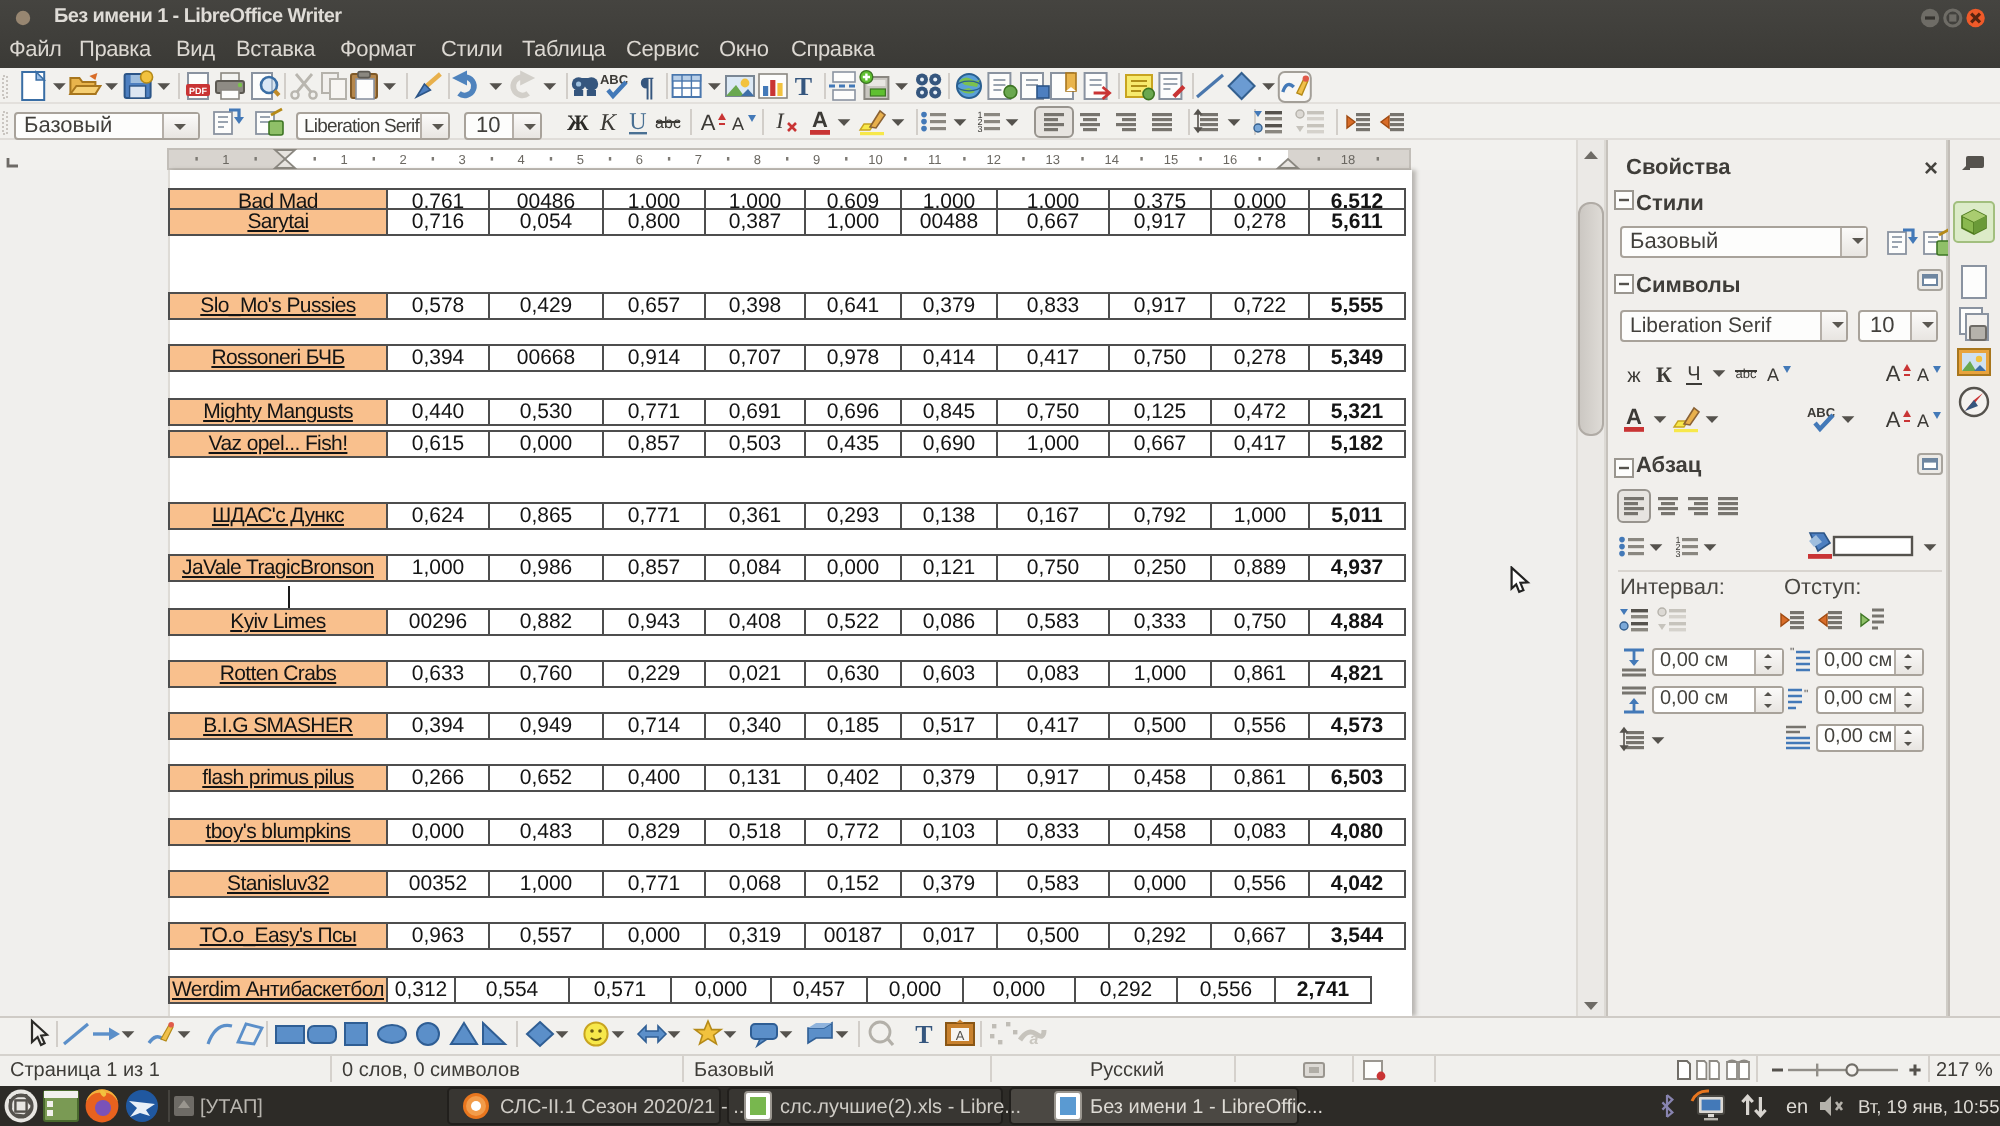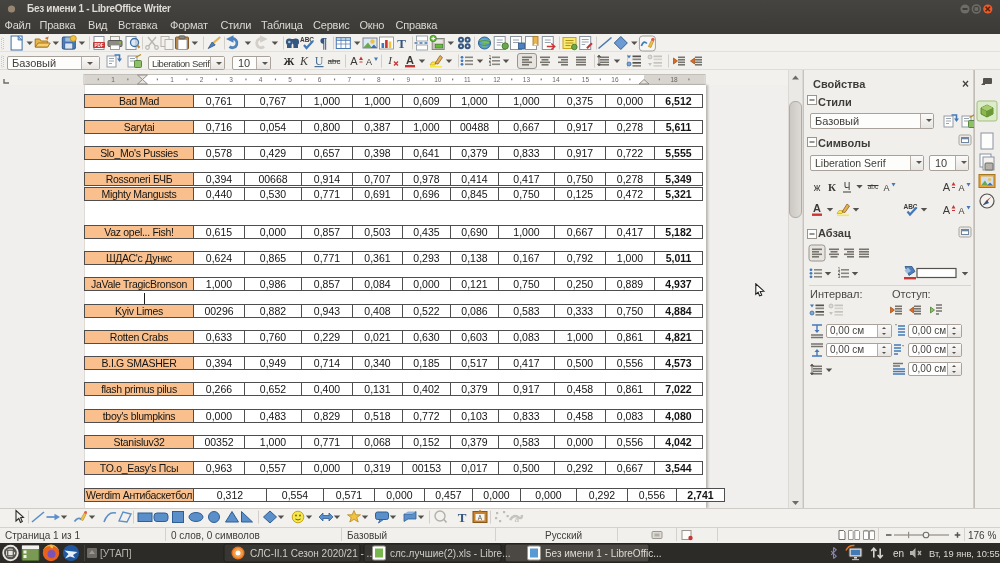--- a/index.html
+++ b/index.html
@@ -16,21 +16,21 @@
   .combo .arr{position:absolute;right:0;top:0;bottom:0;width:17px;border-left:1px solid #b5afa8;background:linear-gradient(#fbfaf9,#e8e5e1);}
   .combo .arr:after{content:"";position:absolute;left:5px;top:5px;border:3.5px solid transparent;border-top-color:#5a5751;}
   
   #rulerstrip{left:0;top:70px;width:789px;height:15px;background:#f2f1ee;}
   
   #docarea{left:0;top:85px;width:789px;height:423px;background:#f0efed;}
   #page{left:84px;top:85px;width:622px;height:423px;background:#ffffff;box-shadow:2px 0 2px rgba(120,115,108,.45);border-left:1px solid #dedbd6;box-sizing:border-box;}
   
   .trow{position:absolute;left:84px;display:flex;height:14px;box-sizing:border-box;border:1px solid #4e4e4e;background:#fff;font-size:10.5px;color:#141414;}
   .trow .c{box-sizing:border-box;border-right:1px solid #4e4e4e;height:12px;line-height:12px;text-align:center;overflow:hidden;white-space:nowrap;}
-  .trow .lab{width:109px;background:#f9c08d;letter-spacing:-0.3px;}
+  .trow .lab{width:109px;background:#f9c08d;letter-spacing:-0.3px;text-decoration:underline;}
   .trow .tot{font-weight:bold;border-right:none;}
   
   #vsb{left:788px;top:70px;width:15px;height:438px;background:#ebe9e6;border-left:1px solid #dcd9d4;border-right:1px solid #dcd9d4;box-sizing:border-box;}
   #vsbthumb{left:789px;top:101px;width:13px;height:117px;background:linear-gradient(90deg,#ccc8c3,#dedbd6);border:1px solid #b0aba5;border-radius:6px;box-sizing:border-box;}
   
   #sidebar{left:803px;top:70px;width:171px;height:440px;background:#f1efec;border-left:1px solid #c6c2bc;border-right:1px solid #cfccc6;box-sizing:border-box;}
   #rail{left:974px;top:70px;width:26px;height:440px;background:#f0eeeb;}
   .sbsec{position:absolute;font-size:11px;font-weight:bold;color:#3f3d39;}
   .sblabel{position:absolute;font-size:11px;color:#4a4843;}
   .spin{position:absolute;width:66px;height:14px;background:#fff;border:1px solid #a8a29a;border-radius:2px;box-sizing:border-box;font-size:10px;color:#45433e;line-height:12px;padding-left:3px;}
@@ -674,21 +674,21 @@
         <rect x="499" y="12" width="2.2" height="2.2"></rect>
       </g>
       <path d="M510 12 Q514 6 518 9 Q522 12 522 7" fill="none" stroke="#c6c3bc" stroke-width="2.5"></path>
       <text x="517" y="14" font-size="8" font-weight="bold" fill="#cac7c0" text-anchor="middle" font-style="italic">a</text>
     </svg>
   <div class="abs" id="statusbar"></div>
   <div class="stxt" style="left:5px;top:530px;position:absolute;font-size:10px;color:#3e3c38;">Страница 1 из 1</div>
   <div class="stxt" style="left:171px;top:530px;position:absolute;font-size:10px;color:#3e3c38;">0 слов, 0 символов</div>
   <div class="stxt" style="left:347px;top:530px;position:absolute;font-size:10px;color:#3e3c38;">Базовый</div>
   <div class="stxt" style="left:545px;top:530px;position:absolute;font-size:10px;color:#3e3c38;">Русский</div>
-  <div class="stxt" style="left:968px;top:530px;position:absolute;font-size:10px;color:#3e3c38;">176 %</div>
+  <div class="stxt" style="left:968px;top:530px;position:absolute;font-size:10px;color:#3e3c38;">217 %</div>
   <svg class="abs" id="statsvg" style="left:0;top:527px" width="1000" height="16">
       <rect x="165" y="1" width="1" height="13" fill="#d5d1cc"></rect>
       <rect x="341" y="1" width="1" height="13" fill="#d5d1cc"></rect>
       <rect x="495" y="1" width="1" height="13" fill="#d5d1cc"></rect>
       <rect x="617" y="1" width="1" height="13" fill="#d5d1cc"></rect>
       <rect x="676" y="1" width="1" height="13" fill="#d5d1cc"></rect>
       <rect x="717" y="1" width="1" height="13" fill="#d5d1cc"></rect>
       <rect x="878" y="1" width="1" height="13" fill="#d5d1cc"></rect>
       <rect x="964" y="1" width="1" height="13" fill="#d5d1cc"></rect>
       <g transform="translate(657,8)">
@@ -785,31 +785,31 @@
       <g transform="translate(914,10)">
         <path d="M-4 -2 H-1.5 L1.5 -5 L1.5 5 L-1.5 2 H-4 Z" fill="#b5b2ab"></path>
         <path d="M4 -2 L7 2 M7 -2 L4 2" stroke="#b5b2ab" stroke-width="1.3"></path>
       </g>
       <text x="929" y="13.5" font-size="9.3" fill="#dedbd5">Вт, 19 янв, 10:55</text>
     </svg>
   <div id="tablerows">
       <div class="trow" style="top:94px">
         <div class="c lab">Bad Mad</div>
         <div class="c" style="width:51px">0,761</div>
-        <div class="c" style="width:57px">0,767</div>
+        <div class="c" style="width:57px">00486</div>
         <div class="c" style="width:51px">1,000</div>
         <div class="c" style="width:50px">1,000</div>
         <div class="c" style="width:48px">0,609</div>
         <div class="c" style="width:48px">1,000</div>
         <div class="c" style="width:56px">1,000</div>
         <div class="c" style="width:51px">0,375</div>
         <div class="c" style="width:49px">0,000</div>
         <div class="c tot" style="width:47px">6,512</div>
       </div>
-      <div class="trow" style="top:120px">
+      <div class="trow" style="top:104px">
         <div class="c lab">Sarytai</div>
         <div class="c" style="width:51px">0,716</div>
         <div class="c" style="width:57px">0,054</div>
         <div class="c" style="width:51px">0,800</div>
         <div class="c" style="width:50px">0,387</div>
         <div class="c" style="width:48px">1,000</div>
         <div class="c" style="width:48px">00488</div>
         <div class="c" style="width:56px">0,667</div>
         <div class="c" style="width:51px">0,917</div>
         <div class="c" style="width:49px">0,278</div>
@@ -834,34 +834,34 @@
         <div class="c" style="width:57px">00668</div>
         <div class="c" style="width:51px">0,914</div>
         <div class="c" style="width:50px">0,707</div>
         <div class="c" style="width:48px">0,978</div>
         <div class="c" style="width:48px">0,414</div>
         <div class="c" style="width:56px">0,417</div>
         <div class="c" style="width:51px">0,750</div>
         <div class="c" style="width:49px">0,278</div>
         <div class="c tot" style="width:47px">5,349</div>
       </div>
-      <div class="trow" style="top:187px">
+      <div class="trow" style="top:199px">
         <div class="c lab">Mighty Mangusts</div>
         <div class="c" style="width:51px">0,440</div>
         <div class="c" style="width:57px">0,530</div>
         <div class="c" style="width:51px">0,771</div>
         <div class="c" style="width:50px">0,691</div>
         <div class="c" style="width:48px">0,696</div>
         <div class="c" style="width:48px">0,845</div>
         <div class="c" style="width:56px">0,750</div>
         <div class="c" style="width:51px">0,125</div>
         <div class="c" style="width:49px">0,472</div>
         <div class="c tot" style="width:47px">5,321</div>
       </div>
-      <div class="trow" style="top:225px">
+      <div class="trow" style="top:215px">
         <div class="c lab">Vaz opel... Fish!</div>
         <div class="c" style="width:51px">0,615</div>
         <div class="c" style="width:57px">0,000</div>
         <div class="c" style="width:51px">0,857</div>
         <div class="c" style="width:50px">0,503</div>
         <div class="c" style="width:48px">0,435</div>
         <div class="c" style="width:48px">0,690</div>
         <div class="c" style="width:56px">1,000</div>
         <div class="c" style="width:51px">0,667</div>
         <div class="c" style="width:49px">0,417</div>
@@ -936,21 +936,21 @@
         <div class="c lab">flash primus pilus</div>
         <div class="c" style="width:51px">0,266</div>
         <div class="c" style="width:57px">0,652</div>
         <div class="c" style="width:51px">0,400</div>
         <div class="c" style="width:50px">0,131</div>
         <div class="c" style="width:48px">0,402</div>
         <div class="c" style="width:48px">0,379</div>
         <div class="c" style="width:56px">0,917</div>
         <div class="c" style="width:51px">0,458</div>
         <div class="c" style="width:49px">0,861</div>
-        <div class="c tot" style="width:47px">7,022</div>
+        <div class="c tot" style="width:47px">6,503</div>
       </div>
       <div class="trow" style="top:409px">
         <div class="c lab">tboy's blumpkins</div>
         <div class="c" style="width:51px">0,000</div>
         <div class="c" style="width:57px">0,483</div>
         <div class="c" style="width:51px">0,829</div>
         <div class="c" style="width:50px">0,518</div>
         <div class="c" style="width:48px">0,772</div>
         <div class="c" style="width:48px">0,103</div>
         <div class="c" style="width:56px">0,833</div>
@@ -970,30 +970,30 @@
         <div class="c" style="width:51px">0,000</div>
         <div class="c" style="width:49px">0,556</div>
         <div class="c tot" style="width:47px">4,042</div>
       </div>
       <div class="trow" style="top:461px">
         <div class="c lab">TO.o_Easy's Псы</div>
         <div class="c" style="width:51px">0,963</div>
         <div class="c" style="width:57px">0,557</div>
         <div class="c" style="width:51px">0,000</div>
         <div class="c" style="width:50px">0,319</div>
-        <div class="c" style="width:48px">00153</div>
+        <div class="c" style="width:48px">00187</div>
         <div class="c" style="width:48px">0,017</div>
         <div class="c" style="width:56px">0,500</div>
         <div class="c" style="width:51px">0,292</div>
         <div class="c" style="width:49px">0,667</div>
         <div class="c tot" style="width:47px">3,544</div>
       </div>
       <div class="trow" style="top:488px">
         <div class="c lab">Werdim Антибаскетбол</div>
-        <div class="c" style="width:73px">0,312</div>
+        <div class="c" style="width:34px">0,312</div>
         <div class="c" style="width:57px">0,554</div>
         <div class="c" style="width:51px">0,571</div>
         <div class="c" style="width:50px">0,000</div>
         <div class="c" style="width:48px">0,457</div>
         <div class="c" style="width:48px">0,000</div>
         <div class="c" style="width:56px">0,000</div>
         <div class="c" style="width:51px">0,292</div>
         <div class="c" style="width:49px">0,556</div>
         <div class="c tot" style="width:47px">2,741</div>
       </div>

